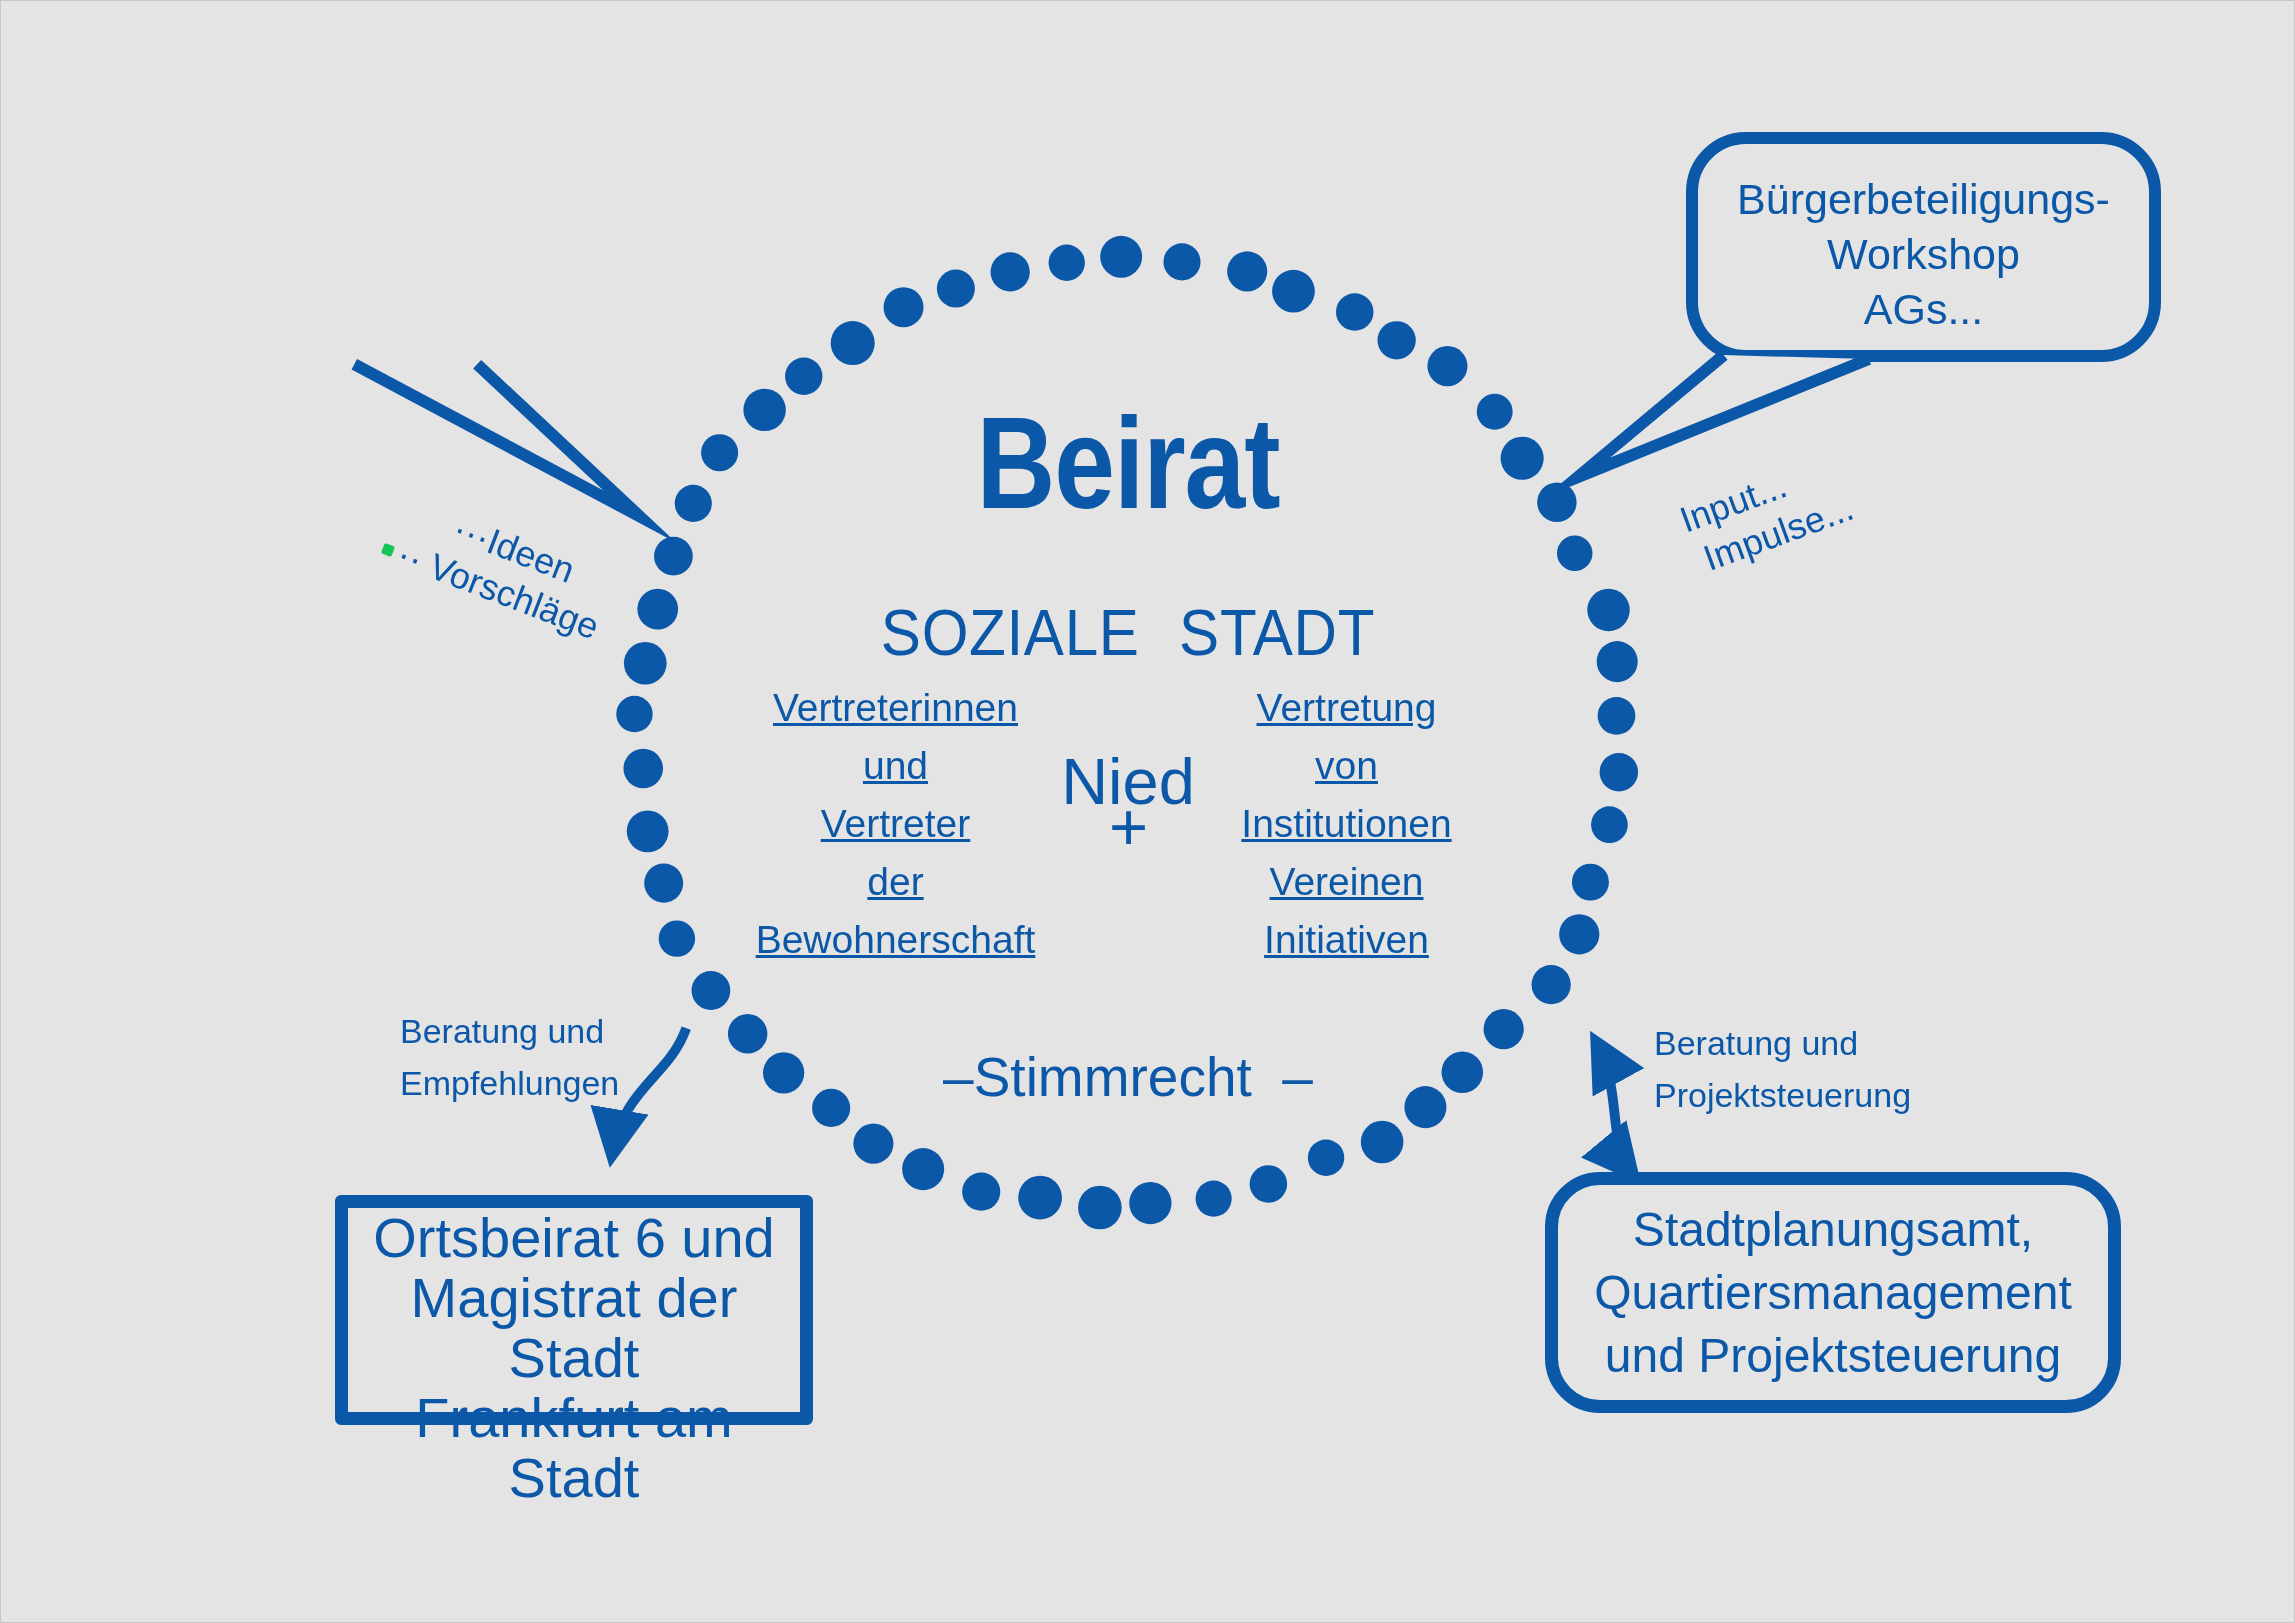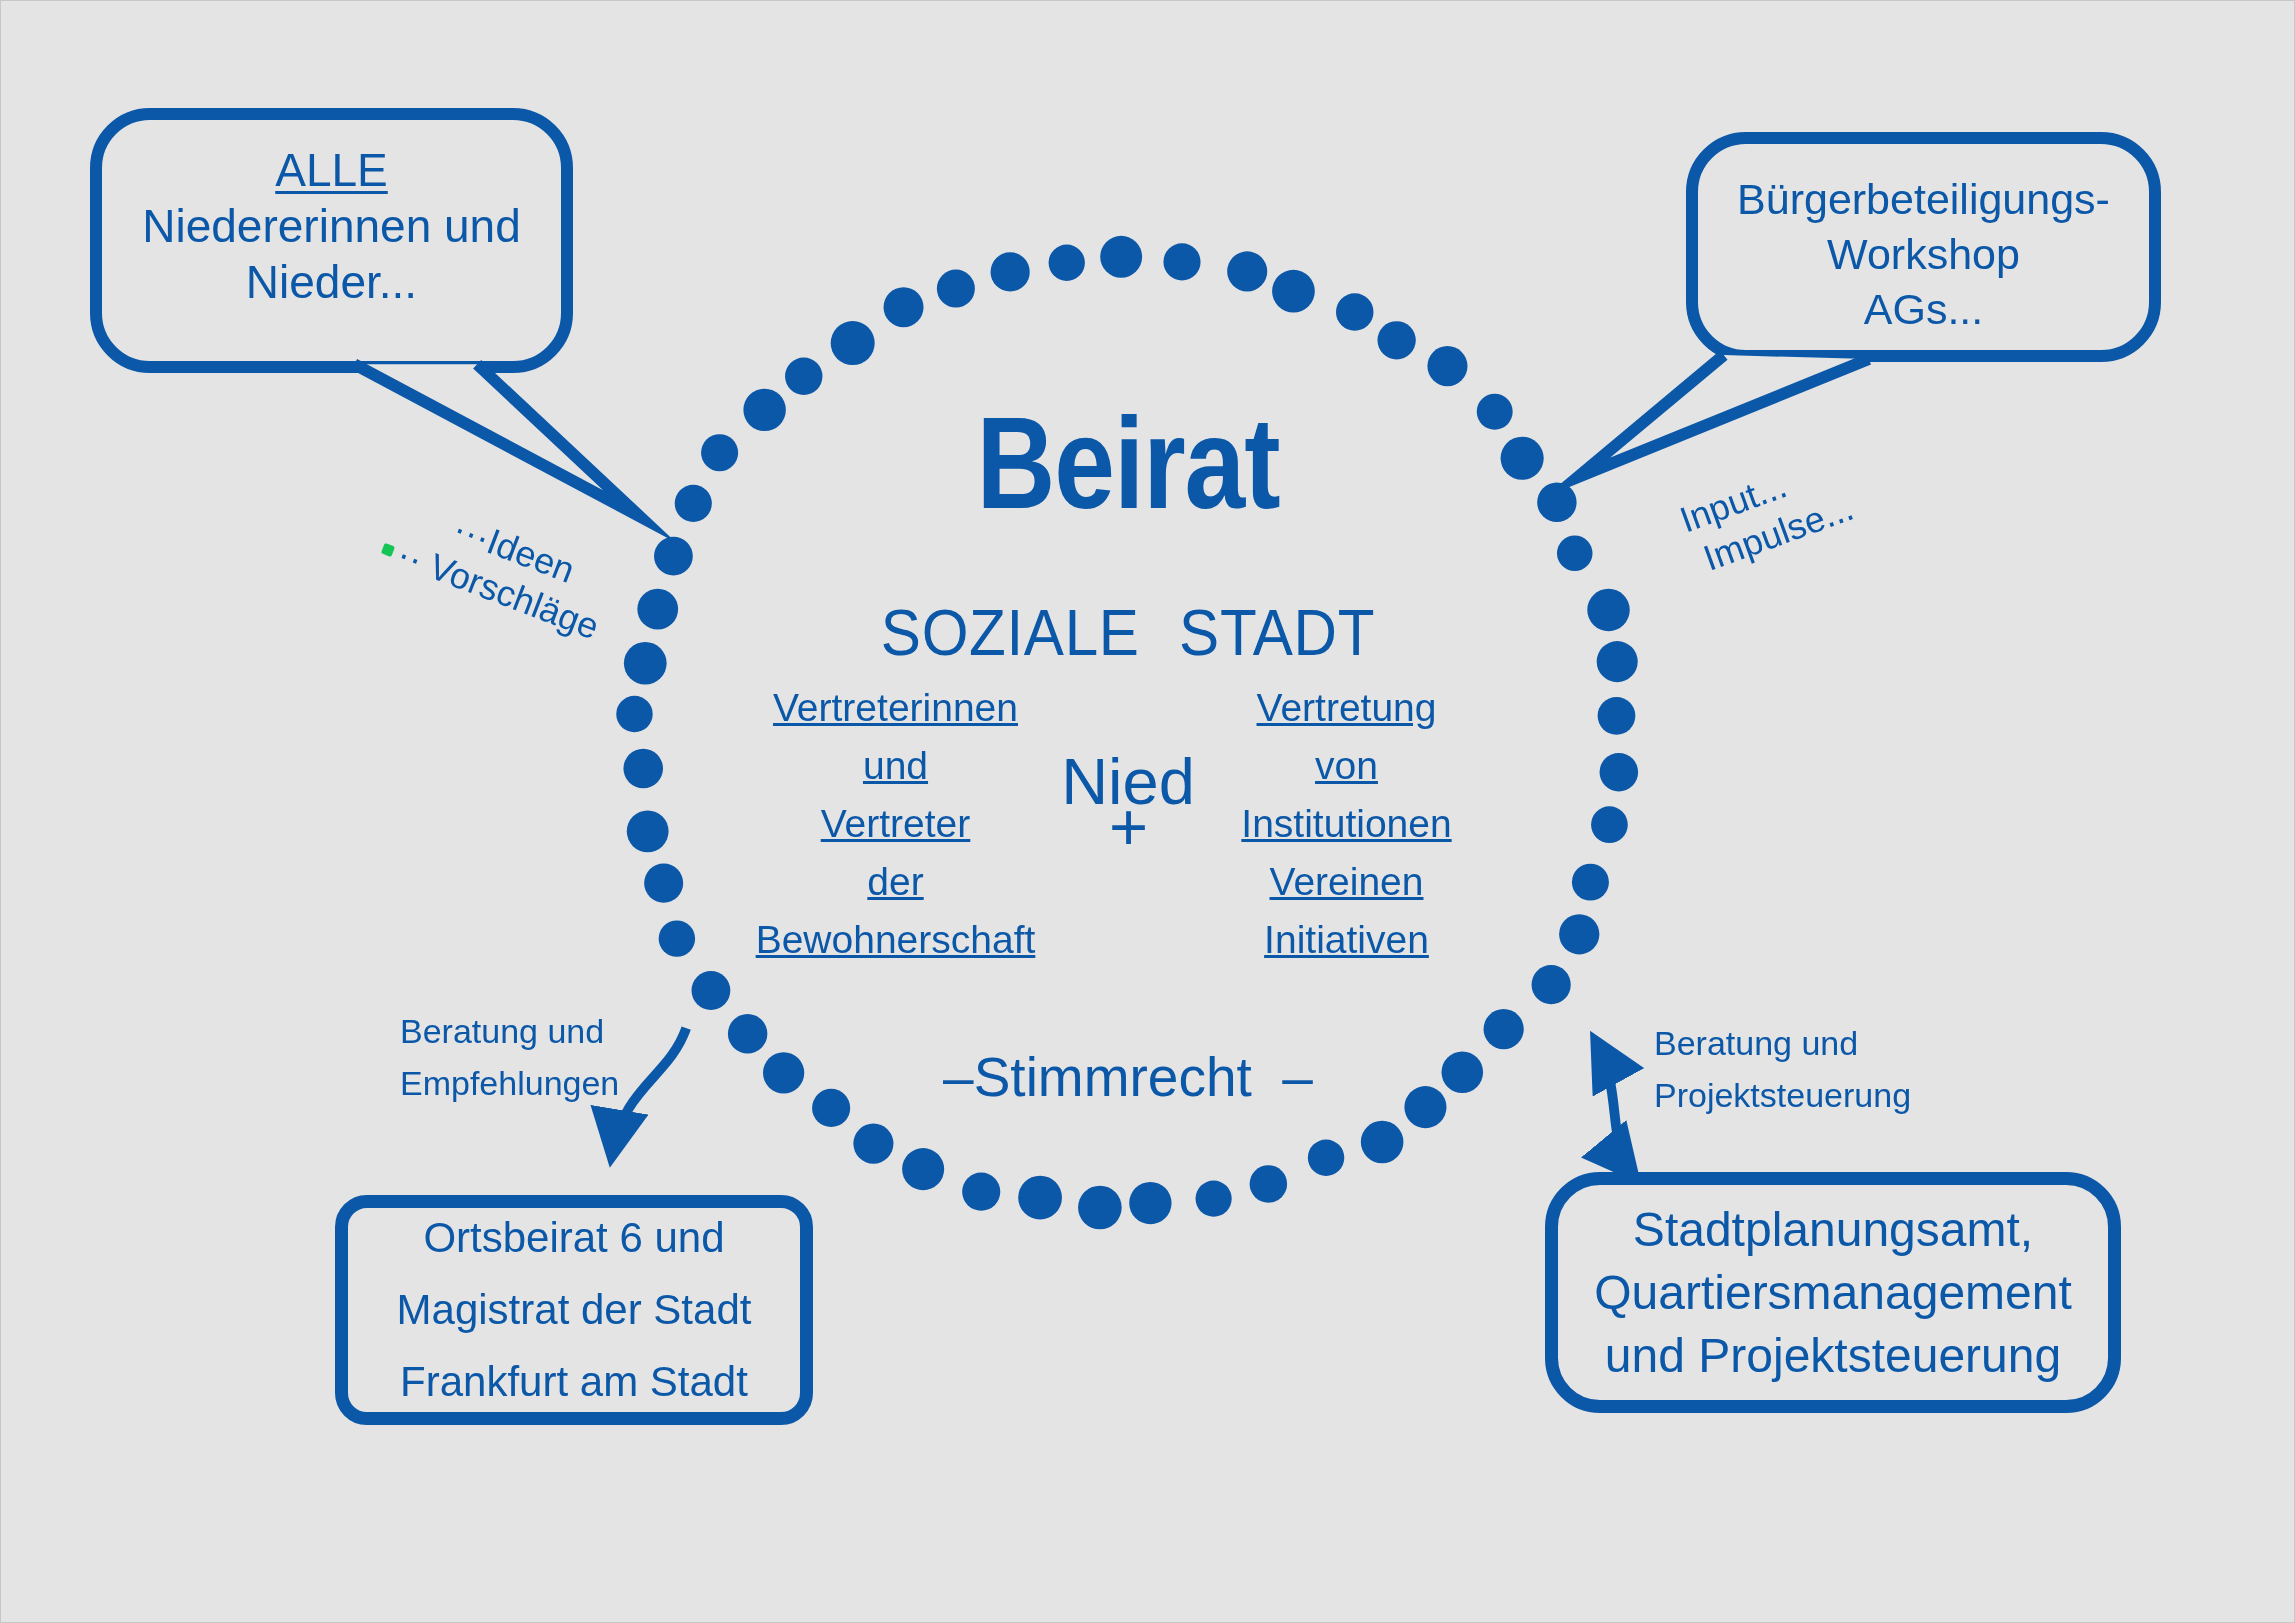--- a/index.html
+++ b/index.html
@@ -11,22 +11,22 @@
     color:var(--accent,#0b57a8);
   }
   .gfx{position:absolute;left:0;top:0;width:100%;height:100%;z-index:2;pointer-events:none;}
   .bubble{
     position:absolute;box-sizing:border-box;z-index:1;
     border:12.4px solid var(--accent,#0b57a8);
     text-align:center;
   }
   .b-tl{left:89px;top:107px;width:483px;height:265px;border-radius:60px;padding-top:22px;font-size:46px;line-height:56px;}
   .b-tr{left:1685px;top:131px;width:475px;height:230px;border-radius:60px;padding-top:27.5px;font-size:43px;line-height:55px;}
-  .b-bl{left:334px;top:1194px;width:478px;height:230px;border-radius:32px;border-width:13.7px;
-        font-size:42px;line-height:60px;display:flex;flex-direction:column;justify-content:space-between;}
+  .b-bl{left:334px;top:1194px;width:478px;height:230px;border-radius:6px;border-width:13.7px;
+        font-size:56px;line-height:60px;display:flex;flex-direction:column;justify-content:space-between;}
   .b-br{left:1544px;top:1171px;width:576px;height:241px;border-radius:55px;border-width:13.7px;
         font-size:48px;line-height:63px;display:flex;flex-direction:column;justify-content:center;}
   .ul{text-decoration:underline;text-decoration-thickness:3.3px;text-underline-offset:4.6px;}
   .ctext{position:absolute;left:800px;width:654px;text-align:center;z-index:3;}
   .t-beirat{top:387px;font-size:130px;font-weight:700;transform:scaleX(.84);letter-spacing:-1.3px;}
   .t-soziale{top:595px;font-size:64px;word-spacing:23.6px;letter-spacing:0.7px;transform:scaleX(.94);}
   .t-nied{top:711px;font-size:65px;margin-top:32px;}
   .t-stimm{top:1044px;font-size:55px;white-space:pre;}
   .col{position:absolute;width:399px;top:678px;text-align:center;font-size:39px;line-height:58px;z-index:3;text-decoration:underline;}
   .col-l{left:695px;}
@@ -44,25 +44,20 @@
     background:var(--green,#15c556);margin-right:5.9px;vertical-align:5.2px;}
   .tail{fill:var(--bg,#e4e4e4);stroke:var(--accent,#0b57a8);stroke-width:18;stroke-miterlimit:14;}
   .arrow{fill:none;stroke:var(--accent,#0b57a8);stroke-width:15;}
   .ah-fill{fill:var(--accent,#0b57a8);}
 </style>
 </head>
 <body>
 
 <div class="stage" style="--accent: #0b57a8; --bg: #e4e4e4; --green: #15c556;">
 
-  <div class="bubble b-tl">
-    <div class="ul">ALLE</div>
-    <div>Niedererinnen und</div>
-    <div>Nieder...</div>
-  </div>
 
   <div class="bubble b-tr">
     <div>Bürgerbeteiligungs-</div>
     <div>Workshop</div>
     <div>AGs...</div>
   </div>
 
   <div class="bubble b-bl">
     <div>Ortsbeirat 6 und</div>
     <div>Magistrat der Stadt</div>

